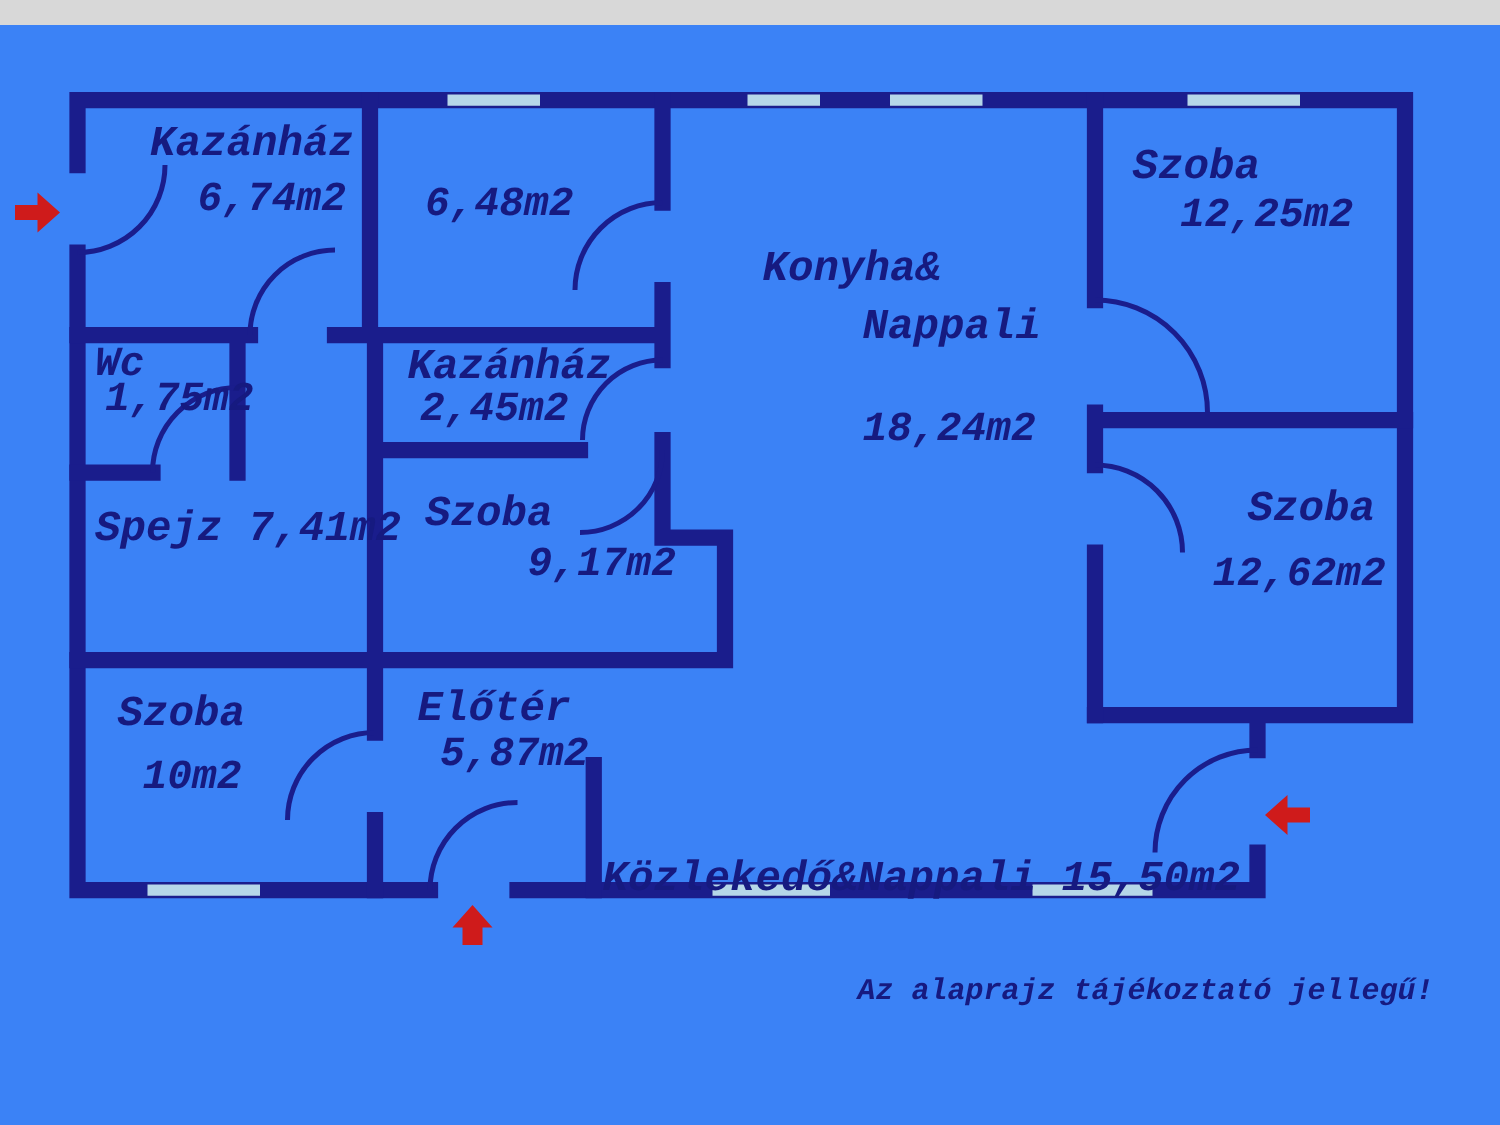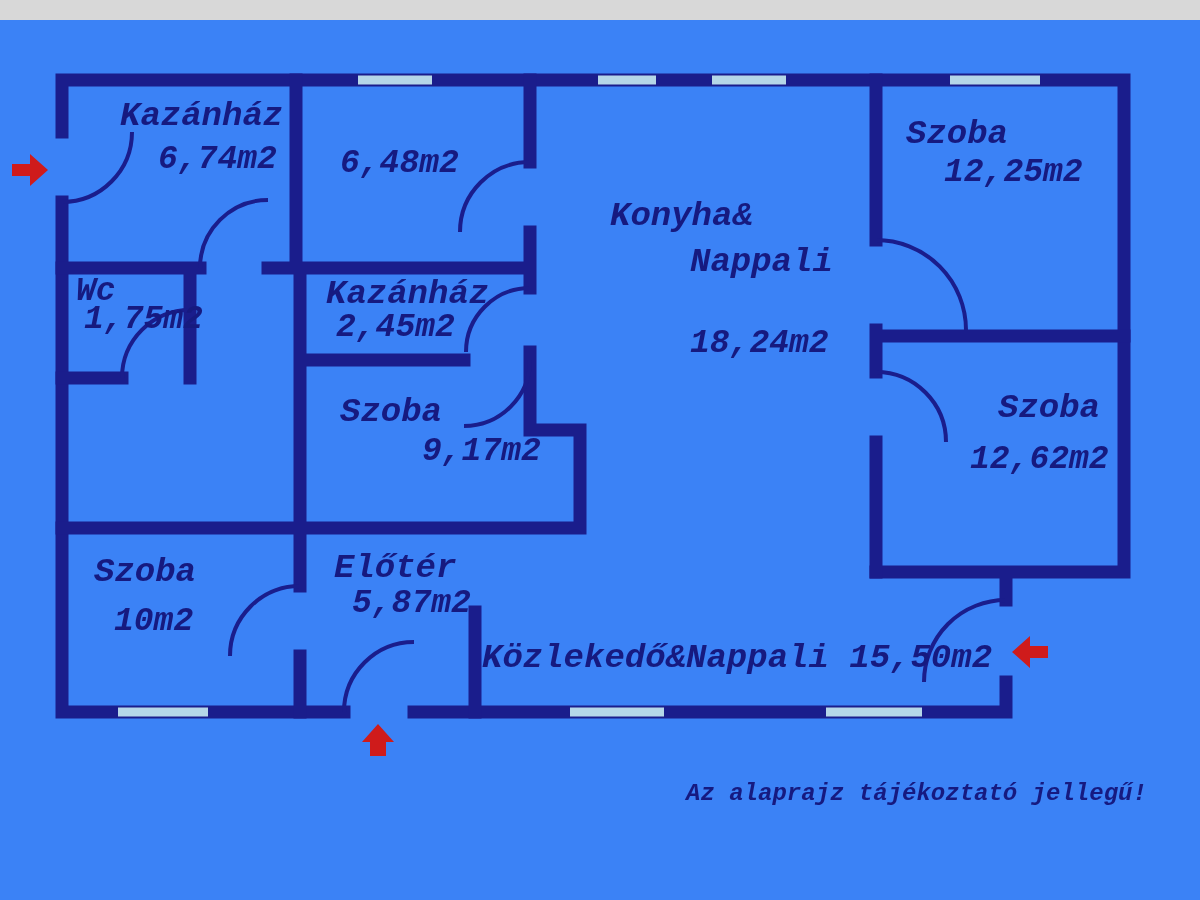--- a/index.html
+++ b/index.html
@@ -117,30 +117,31 @@
 
   <div class="lbl big" style="left:906px;top:116px">Szoba</div>
   <div class="lbl" style="left:944px;top:155px">12,25m2</div>
 
   <div class="lbl" style="left:76px;top:274px">Wc</div>
   <div class="lbl" style="left:84px;top:302px">1,75m2</div>
 
   <div class="lbl big" style="left:326px;top:276px">Kazánház</div>
   <div class="lbl" style="left:336px;top:310px">2,45m2</div>
 
+  <div class="lbl big" style="left:76px;top:406px">Spejz 7,41m2</div>
 
   <div class="lbl big" style="left:340px;top:394px">Szoba</div>
   <div class="lbl" style="left:422px;top:434px">9,17m2</div>
 
   <div class="lbl big" style="left:998px;top:390px">Szoba</div>
   <div class="lbl" style="left:970px;top:442px">12,62m2</div>
 
   <div class="lbl big" style="left:94px;top:554px">Szoba</div>
   <div class="lbl" style="left:114px;top:604px">10m2</div>
 
   <div class="lbl big" style="left:334px;top:550px">Előtér</div>
   <div class="lbl" style="left:352px;top:586px">5,87m2</div>
 
-  <div class="lbl big" style="left:482px;top:640px">Közlekedő&amp;Nappali 15,50m2</div>
+  <div class="lbl big" style="left:482px;top:686px">Közlekedő&amp;Nappali 15,50m2</div>
 
   <div class="disclaimer" style="left:686px;top:780px">Az alaprajz tájékoztató jellegű!</div>
 
 </div>
 
 </body></html>

